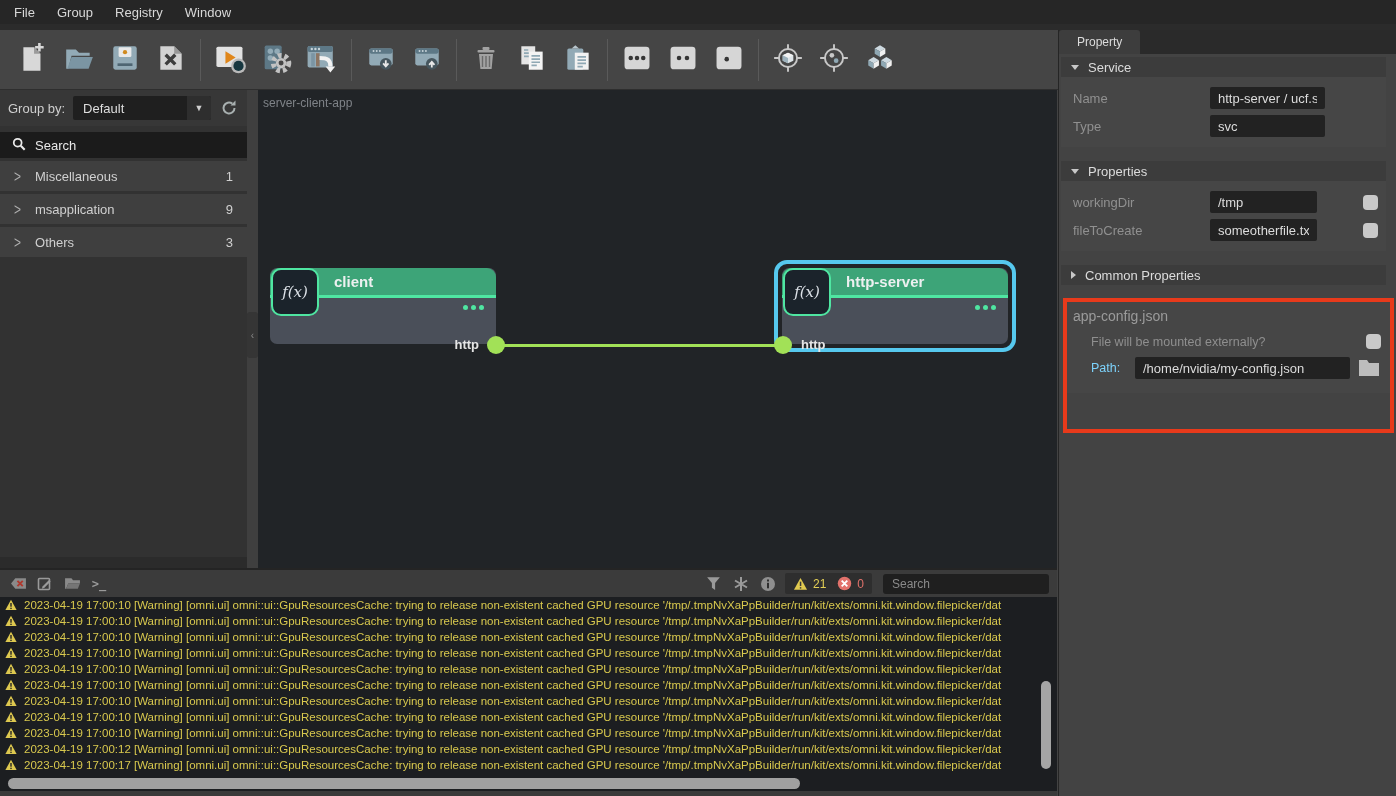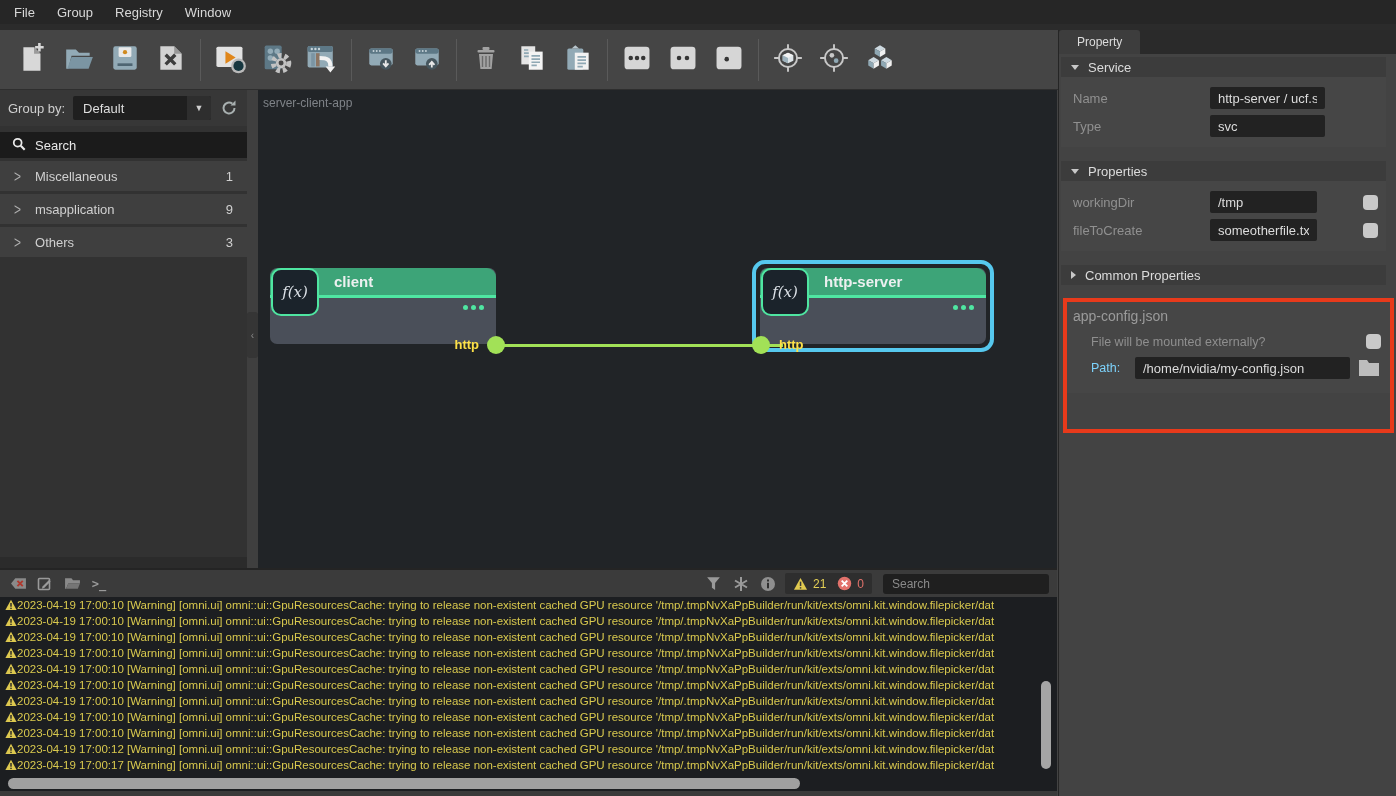--- a/index.html
+++ b/index.html
@@ -52,46 +52,46 @@
                  display:flex; align-items:center; padding-left:64px; }
   .node-title { color:#ecf0f0; font-weight:bold; font-size:15px; }
   .fx-badge { position:absolute; left:1px; top:0; width:48px; height:48px; background:#1b232b;
               border:2px solid #4fe6a2; border-radius:10px; display:flex; align-items:center;
               justify-content:center; z-index:3; }
   .fx-text { font-family:"DejaVu Serif","Liberation Serif",serif; font-style:italic; color:#dde2e8; font-size:15px; }
   .node-dots { position:absolute; right:12px; top:37px; display:flex; gap:3px; }
   .node-dots i { width:5px; height:5px; border-radius:50%; background:#4fe6a2; }
   .port-circle { position:absolute; width:18px; height:18px; border-radius:50%; background:#a2e157;
                  top:68px; z-index:4; }
-  .port-label { position:absolute; top:69px; font-size:13px; font-weight:bold; color:#fde047; }
+  .port-label { position:absolute; top:69px; font-size:13px; font-weight:bold; color:#e5e5e5; }
   .node-client { left:12px; top:178px; }
   .node-client .port-circle { right:-9px; }
   .node-client .port-label { right:17px; }
-  .node-sel { position:absolute; left:494px; top:170px; border:4px solid #56c8ee; border-radius:13px;
+  .node-sel { position:absolute; left:516px; top:170px; border:4px solid #56c8ee; border-radius:13px;
               padding:4px; z-index:2; }
   .node-server { position:relative; left:0; top:0; }
   .node-server .port-circle { left:-8px; }
   .node-server .port-label { left:19px; }
   
   .console { position:absolute; left:0; top:568px; width:1057px; height:228px; background:#1c1e21;
              border-top:2px solid #242424; }
   .console-toolbar { height:27px; background:#3b3b3b; display:flex; align-items:center; padding:0 8px; gap:7px; }
   .ct-spacer { flex:1; }
   .cbtn { display:flex; align-items:center; justify-content:center; width:20px; height:20px; }
   .term-glyph { color:#9a9a9a; font-family:"DejaVu Sans Mono","Liberation Mono",monospace;
                 font-size:12px; font-weight:bold; }
   .count-badges { display:flex; align-items:center; gap:5px; background:#2e2e2e; border-radius:2px;
                   height:21px; padding:0 8px; }
   .warn-count { color:#e3cf55; font-size:12px; margin-right:6px; }
   .err-count { color:#e2726b; font-size:12px; }
   .console-search { width:166px; height:20px; background:#1f1f1f; border:none; border-radius:3px;
                     outline:none; color:#ddd; padding:0 9px; font-size:12px; font-family:inherit; margin-left:4px; }
   .console-search::placeholder { color:#8a8a8a; opacity:1; }
   .log-area { position:relative; height:179px; overflow:hidden; padding-left:5px; }
-  .log-row { display:flex; align-items:center; gap:0; height:16px; white-space:nowrap; overflow:hidden; }
+  .log-row { display:flex; align-items:center; gap:7px; height:16px; white-space:nowrap; overflow:hidden; }
   .log-row:first-child { margin-top:-8px; }
   .log-row span { color:#d9c94e; font-size:11.5px; }
   .vscroll-thumb { position:absolute; right:6px; top:84px; width:10px; height:88px; background:#a5a5a5;
                    border-radius:5px; z-index:6; }
   .hscroll { position:relative; height:15px; background:#1c1e21; }
   .hscroll-thumb { position:absolute; left:8px; top:2px; width:792px; height:11px; background:#a0a0a0;
                    border-radius:6px; }
   .console-bottom { height:5px; background:#3a3a3a; }
   
   .propside { position:absolute; left:1058px; top:30px; width:338px; height:766px; background:#434343;

